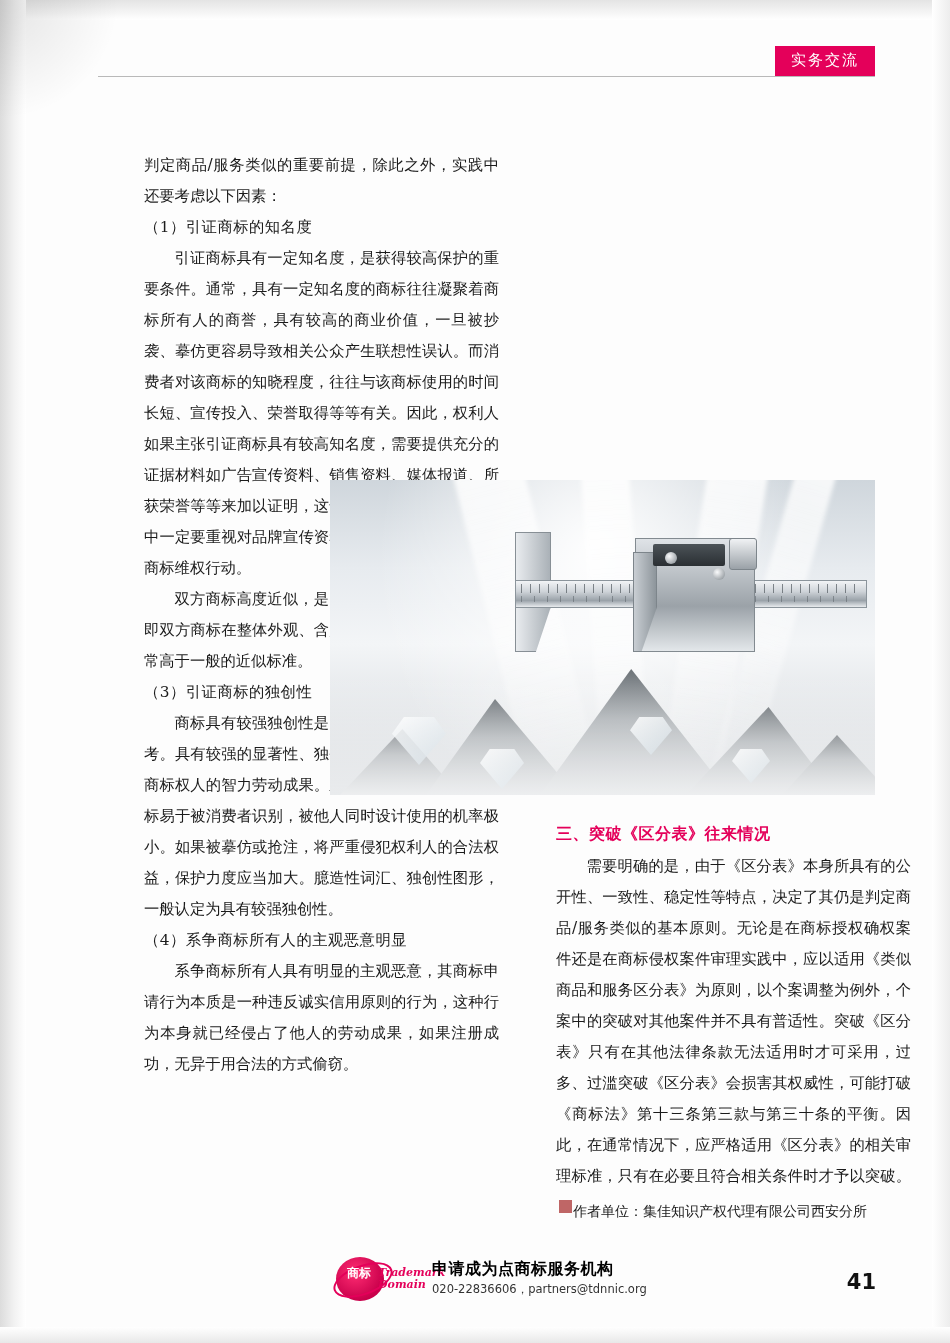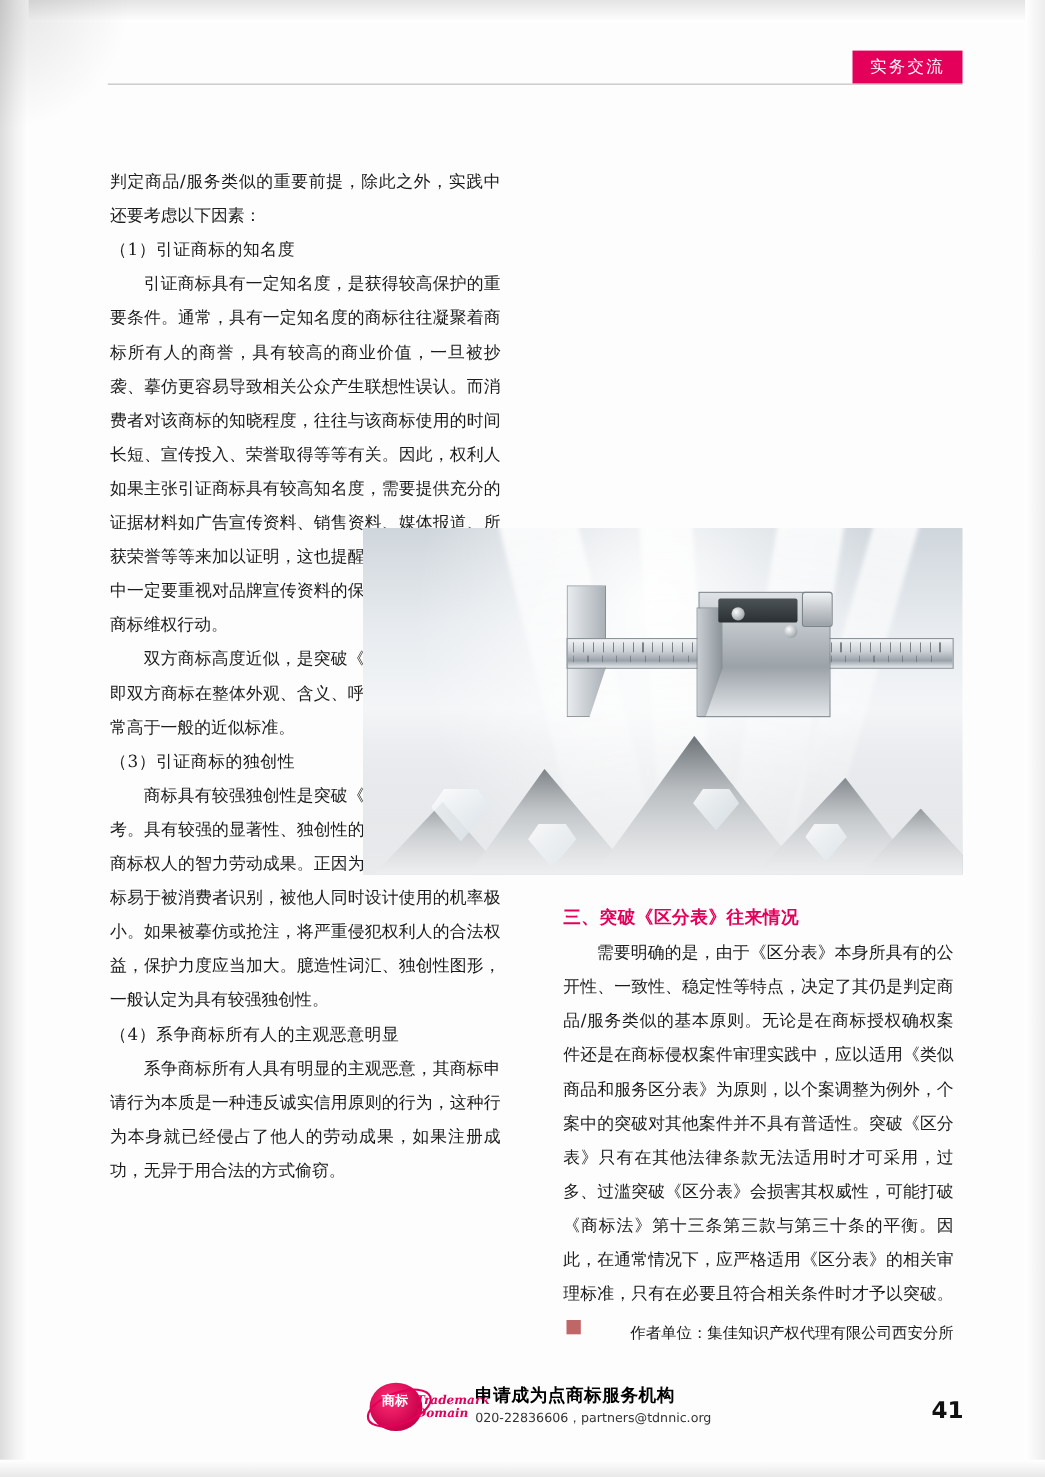--- a/index.html
+++ b/index.html
@@ -74,20 +74,21 @@
   
   .col {
     position: absolute;
     top: 150px;
     width: 355px;
     font-size: 15.3px;
     line-height: 31px;
     color: #1b1b1b;
     font-family: "DejaVu Sans", sans-serif;
     text-align: justify;
+    margin-left: 44px;
   }
   .col-left { left: 100px; }
   .col-right { left: 512px; }
 
   p {
     margin: 0;
   }
   .indent { text-indent: 2em; }
   .heading-kai {
     font-family: "DejaVu Serif", serif;

